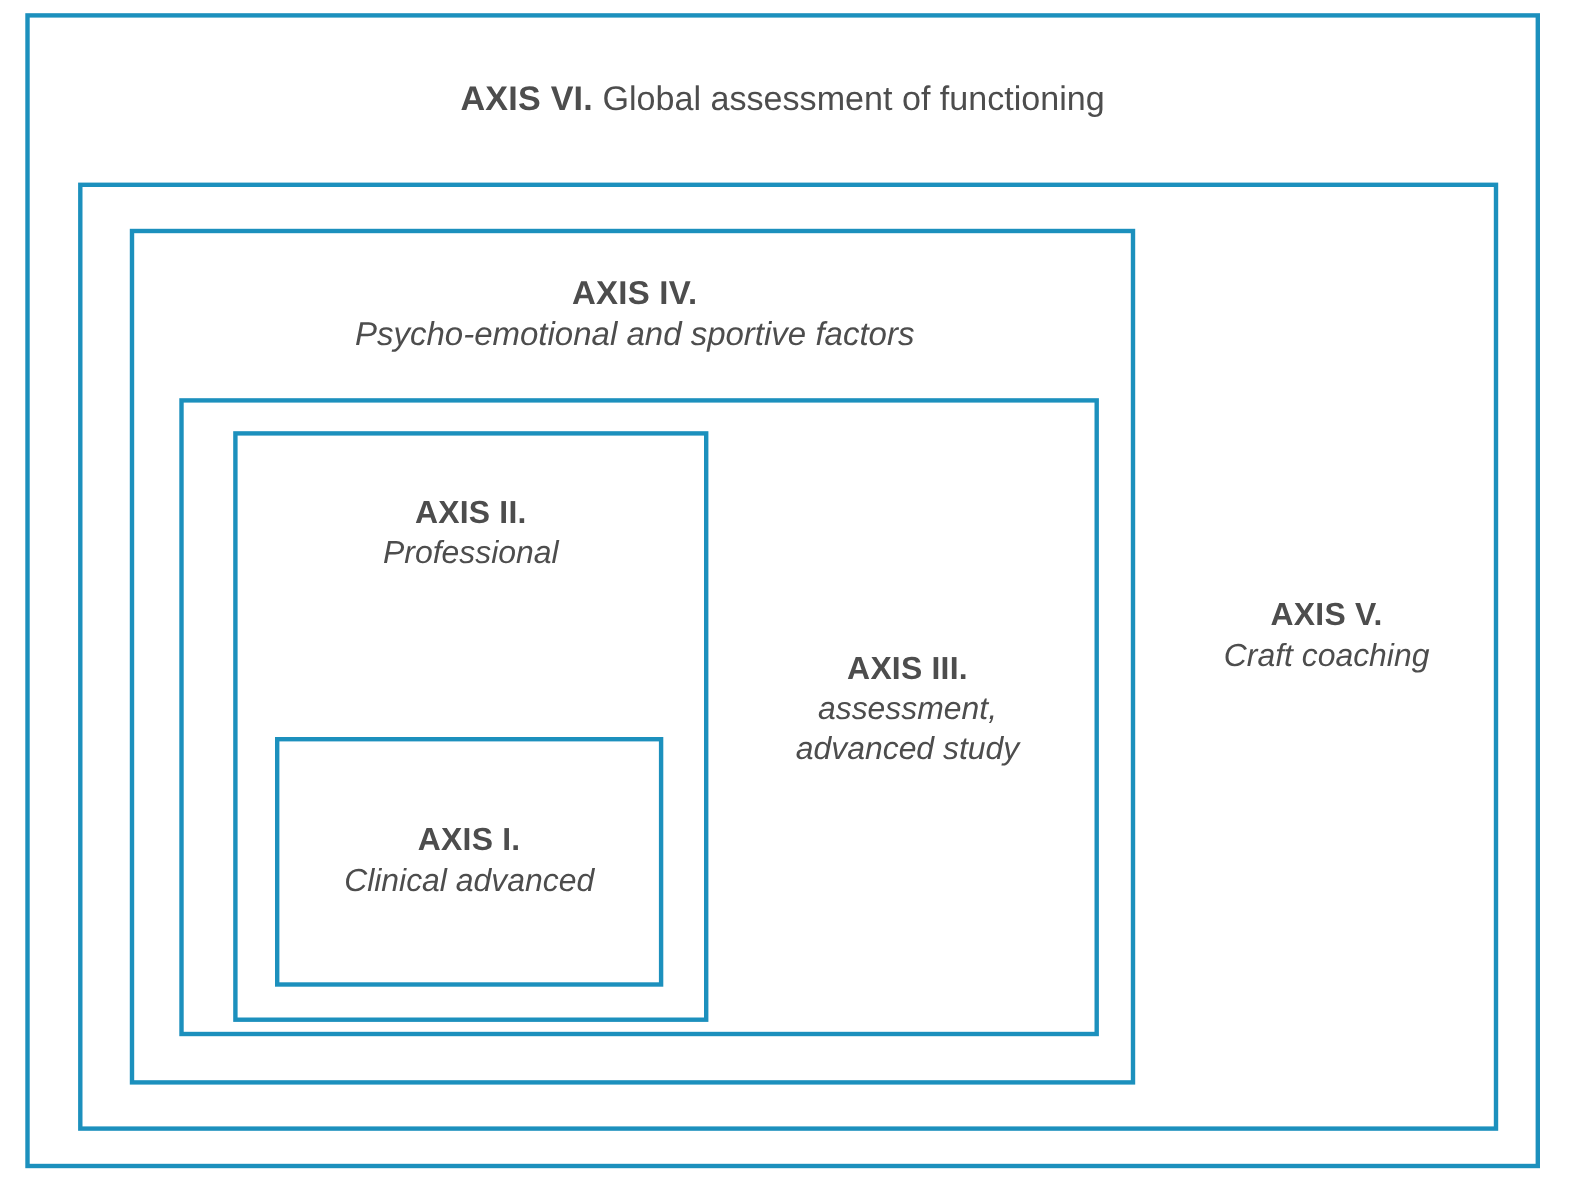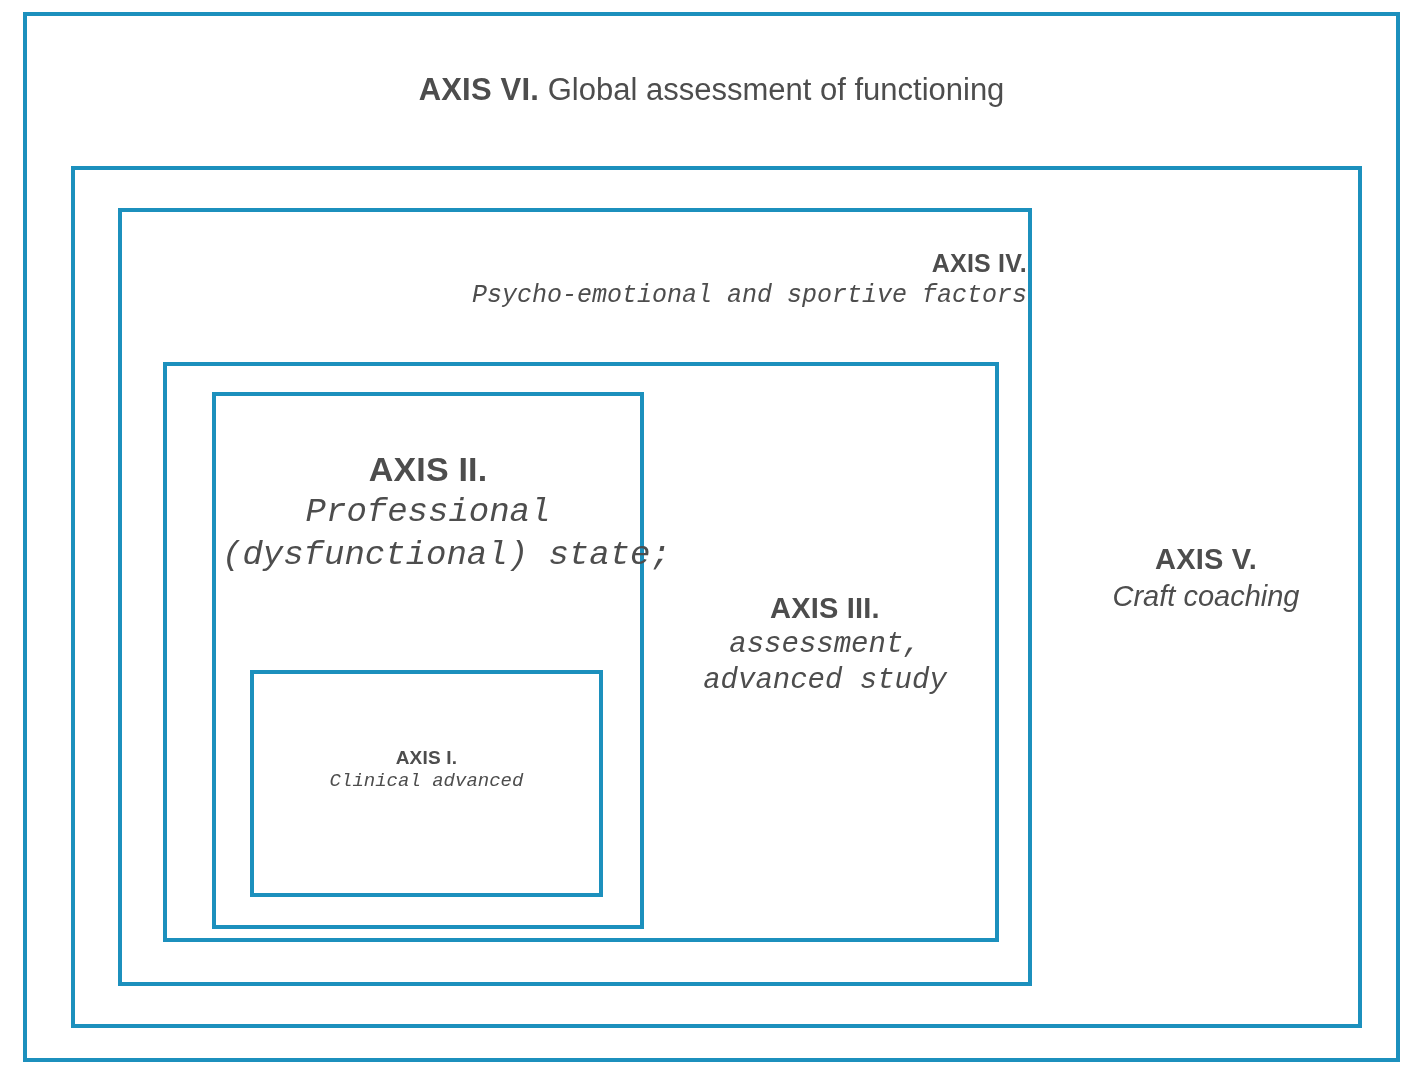--- a/index.html
+++ b/index.html
@@ -76,49 +76,48 @@
     top: 541px;
     width: 322px;
     font-size: 29px;
   }
 
   
   .label-axis4 {
     left: 127px;
     top: 248px;
     width: 900px;
-    font-size: 25px;
-    text-align: right;
+    font-size: 30px;
   }
 
   
   .label-axis3 {
     left: 660px;
     top: 590px;
     width: 330px;
     font-size: 29px;
   }
 
   
   .label-axis2 {
     left: 222px;
     top: 448px;
     width: 412px;
-    font-size: 34px;
+    font-size: 29px;
   }
 
   
   .label-axis1 {
     left: 256px;
     top: 746px;
     width: 341px;
-    font-size: 19px;
+    font-size: 29px;
   }
 
-  .nowrap { white-space: nowrap; font-family: Liberation Mono, monospace; }
+  .nowrap { white-space: nowrap; }
   .line { display: block; }
 </style>
 </head>
 <body>
 
 <div id="diagram">
 
   <div class="box box-axis6"></div>
   <div class="box box-axis5"></div>
   <div class="box box-axis4"></div>
@@ -143,21 +142,20 @@
 
   <div class="label label-axis3">
     <span class="axis-num line">AXIS III.</span>
     <span class="axis-desc line nowrap">assessment,</span>
     <span class="axis-desc line nowrap">advanced study</span>
   </div>
 
   <div class="label label-axis2">
     <span class="axis-num line">AXIS II.</span>
     <span class="axis-desc line nowrap">Professional</span>
-    <span class="axis-desc line nowrap">(dysfunctional) state;</span>
   </div>
 
   <div class="label label-axis1">
     <span class="axis-num line">AXIS I.</span>
     <span class="axis-desc line nowrap">Clinical advanced</span>
   </div>
 
 </div>
 
 </body></html>

